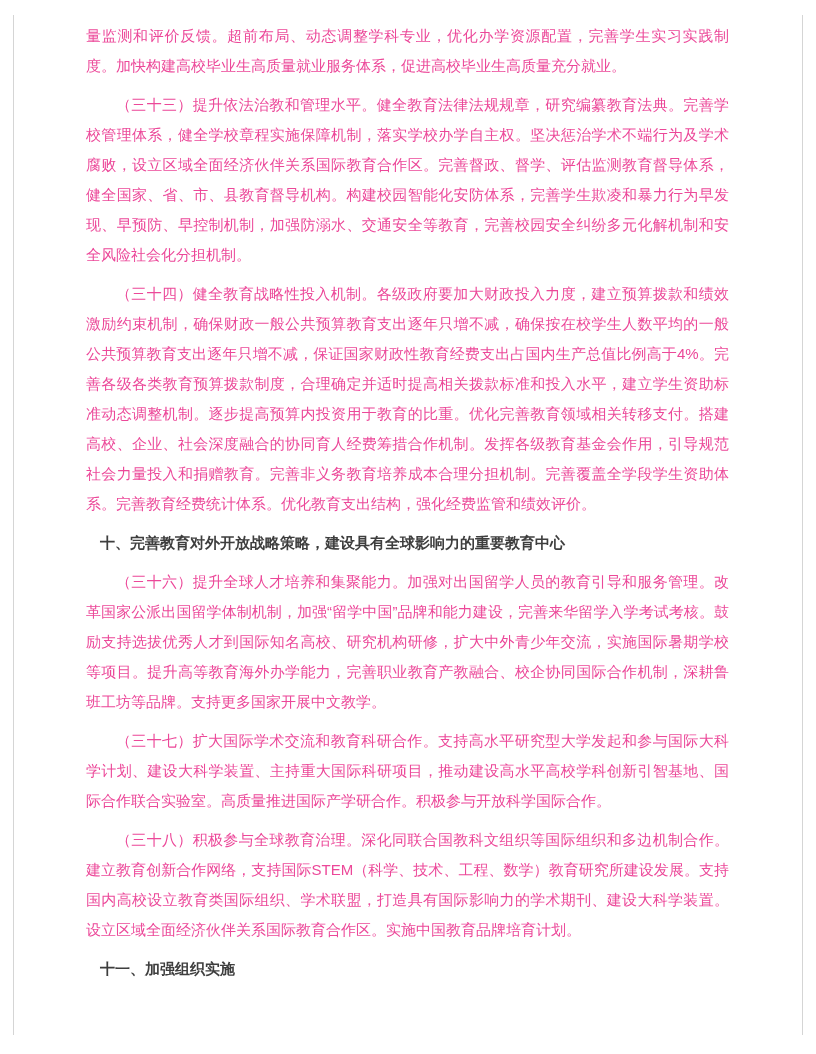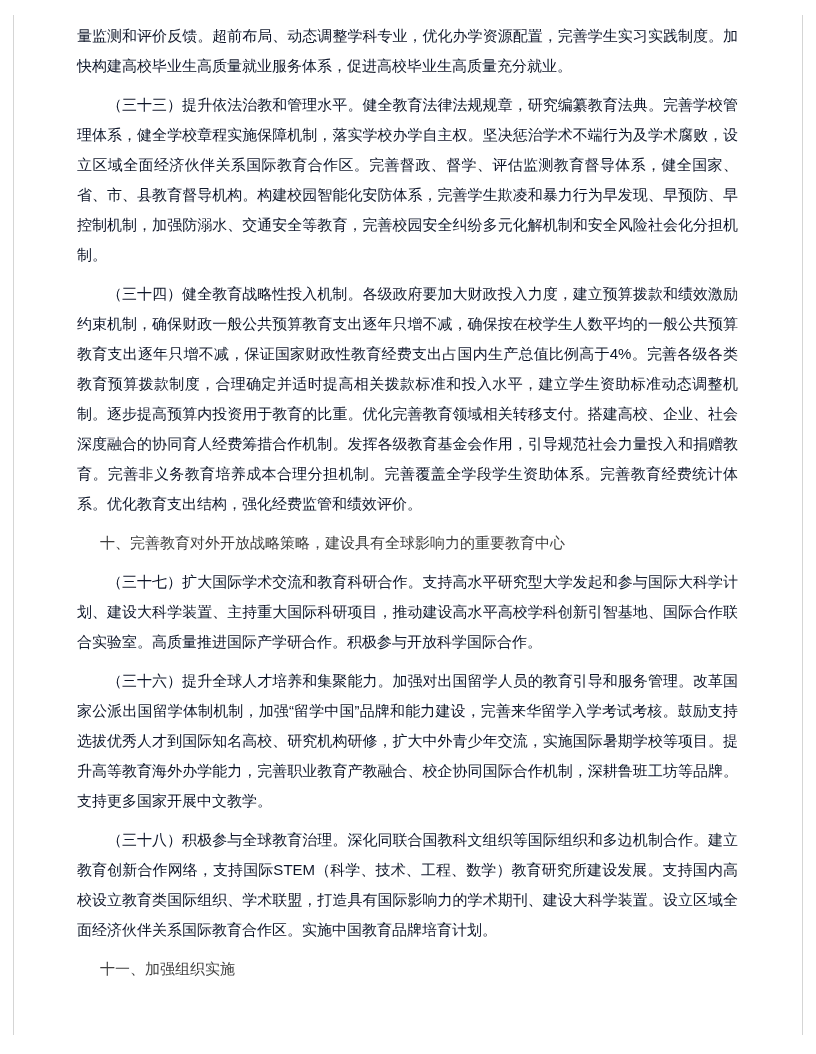--- a/index.html
+++ b/index.html
@@ -21,46 +21,46 @@
     border-right: 1px solid #d5d5d5;
   }
   .content {
     padding: 6px 57px 0 56px;
   }
   .para {
     font-size: 15px;
     line-height: 30px;
     text-align: justify;
     text-indent: 2em;
-    color: #0f172a;
-    margin: 9px 7px;
+    color: #ec4899;
+    margin: 9px 16px;
     word-break: break-all;
   }
   .para.first {
     margin-top: 0;
   }
   .para.no-indent {
     text-indent: 0;
   }
   .heading {
     font-size: 15px;
     line-height: 30px;
-    font-weight: normal;
+    font-weight: bold;
     color: #3e3e3e;
     text-indent: 2em;
     margin: 9px 0;
   }
 </style>
 </head>
 <body>
 
 <div class="sheet">
   <div class="content">
     <p class="para first no-indent">量监测和评价反馈。超前布局、动态调整学科专业，优化办学资源配置，完善学生实习实践制度。加快构建高校毕业生高质量就业服务体系，促进高校毕业生高质量充分就业。</p>
     <p class="para">（三十三）提升依法治教和管理水平。健全教育法律法规规章，研究编纂教育法典。完善学校管理体系，健全学校章程实施保障机制，落实学校办学自主权。坚决惩治学术不端行为及学术腐败，设立区域全面经济伙伴关系国际教育合作区。完善督政、督学、评估监测教育督导体系，健全国家、省、市、县教育督导机构。构建校园智能化安防体系，完善学生欺凌和暴力行为早发现、早预防、早控制机制，加强防溺水、交通安全等教育，完善校园安全纠纷多元化解机制和安全风险社会化分担机制。</p>
     <p class="para">（三十四）健全教育战略性投入机制。各级政府要加大财政投入力度，建立预算拨款和绩效激励约束机制，确保财政一般公共预算教育支出逐年只增不减，确保按在校学生人数平均的一般公共预算教育支出逐年只增不减，保证国家财政性教育经费支出占国内生产总值比例高于4%。完善各级各类教育预算拨款制度，合理确定并适时提高相关拨款标准和投入水平，建立学生资助标准动态调整机制。逐步提高预算内投资用于教育的比重。优化完善教育领域相关转移支付。搭建高校、企业、社会深度融合的协同育人经费筹措合作机制。发挥各级教育基金会作用，引导规范社会力量投入和捐赠教育。完善非义务教育培养成本合理分担机制。完善覆盖全学段学生资助体系。完善教育经费统计体系。优化教育支出结构，强化经费监管和绩效评价。</p>
     <p class="heading">十、完善教育对外开放战略策略，建设具有全球影响力的重要教育中心</p>
+    <p class="para">（三十六）提升全球人才培养和集聚能力。加强对出国留学人员的教育引导和服务管理。改革国家公派出国留学体制机制，加强“留学中国”品牌和能力建设，完善来华留学入学考试考核。鼓励支持选拔优秀人才到国际知名高校、研究机构研修，扩大中外青少年交流，实施国际暑期学校等项目。提升高等教育海外办学能力，完善职业教育产教融合、校企协同国际合作机制，深耕鲁班工坊等品牌。支持更多国家开展中文教学。</p>
     <p class="para">（三十七）扩大国际学术交流和教育科研合作。支持高水平研究型大学发起和参与国际大科学计划、建设大科学装置、主持重大国际科研项目，推动建设高水平高校学科创新引智基地、国际合作联合实验室。高质量推进国际产学研合作。积极参与开放科学国际合作。</p>
-    <p class="para">（三十六）提升全球人才培养和集聚能力。加强对出国留学人员的教育引导和服务管理。改革国家公派出国留学体制机制，加强“留学中国”品牌和能力建设，完善来华留学入学考试考核。鼓励支持选拔优秀人才到国际知名高校、研究机构研修，扩大中外青少年交流，实施国际暑期学校等项目。提升高等教育海外办学能力，完善职业教育产教融合、校企协同国际合作机制，深耕鲁班工坊等品牌。支持更多国家开展中文教学。</p>
     <p class="para">（三十八）积极参与全球教育治理。深化同联合国教科文组织等国际组织和多边机制合作。建立教育创新合作网络，支持国际STEM（科学、技术、工程、数学）教育研究所建设发展。支持国内高校设立教育类国际组织、学术联盟，打造具有国际影响力的学术期刊、建设大科学装置。设立区域全面经济伙伴关系国际教育合作区。实施中国教育品牌培育计划。</p>
     <p class="heading">十一、加强组织实施</p>
   </div>
 </div>
 
 </body></html>

